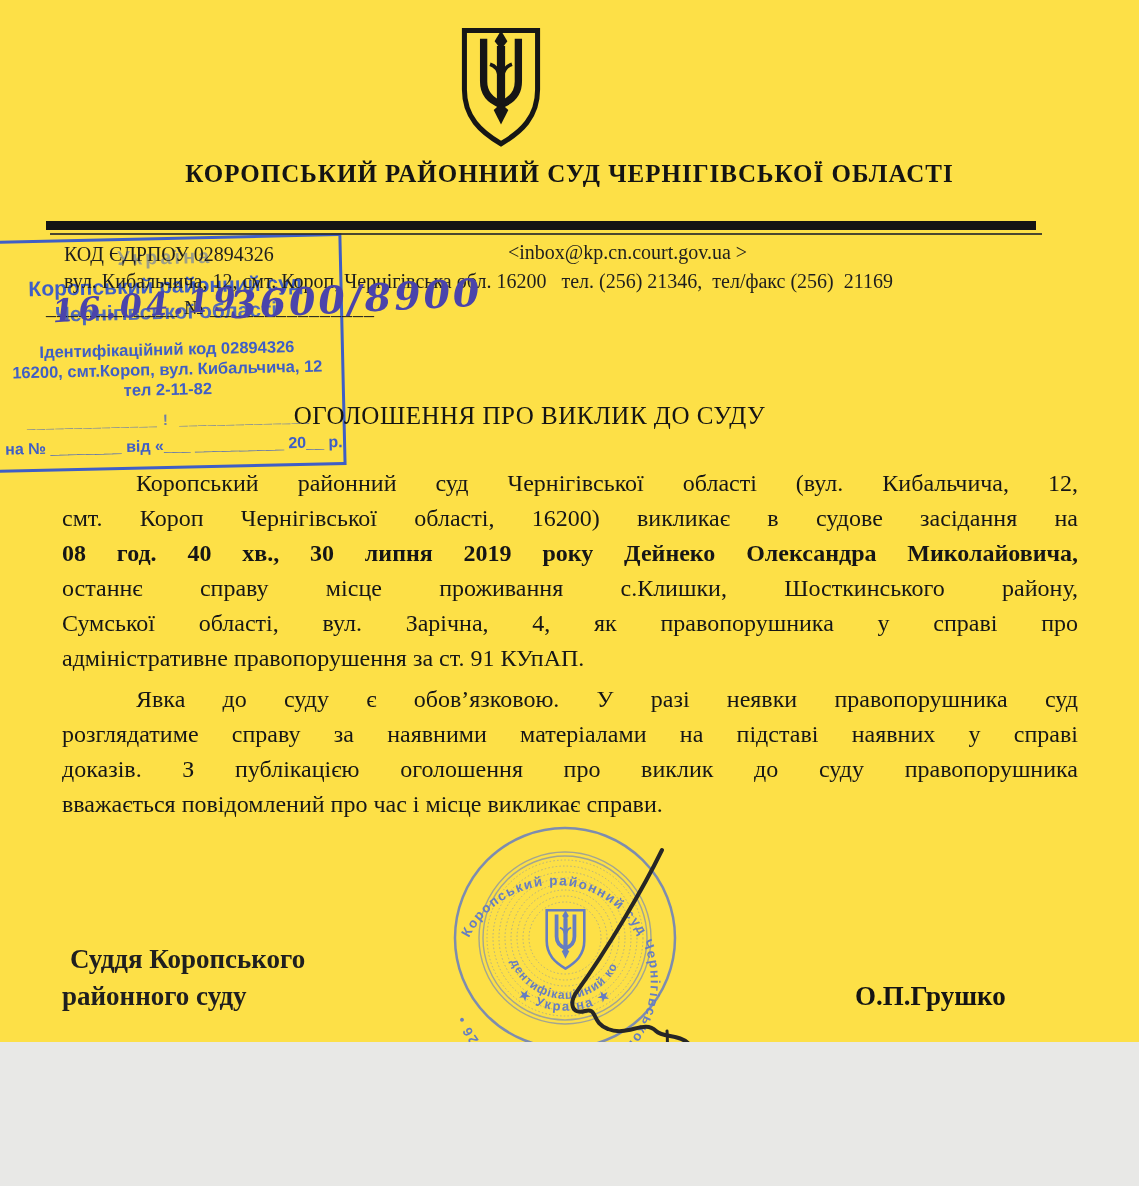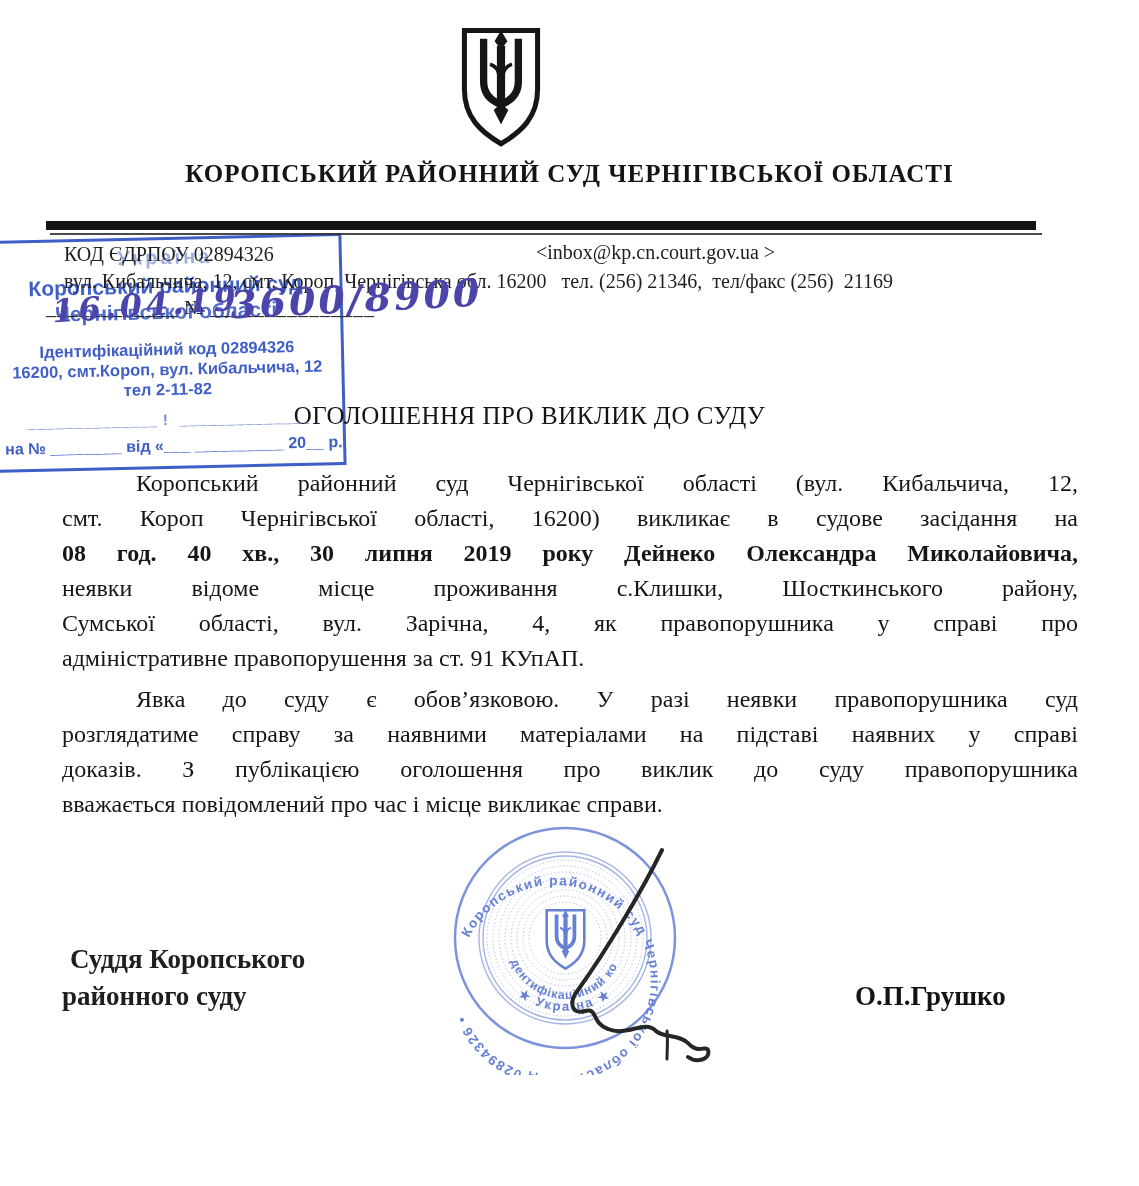--- a/index.html
+++ b/index.html
@@ -1,31 +1,31 @@
 <!DOCTYPE html>
 <html><head>
 <meta charset="utf-8">
 <style>
   html,body{margin:0;padding:0;background:#e8e8e6;}
   .page{
-    position:relative; width:1139px; height:1186px; margin:0 auto;
-    background:#ffffff; overflow:hidden;
+    position:relative; width:1139px; height:1042px; margin:0 auto;
+    background:#fde047; overflow:hidden;
     font-family:"Liberation Serif", serif; color:#1b1b1b;
   }
   .abs{position:absolute;}
   .pre{white-space:pre;}
   
   .emblem{left:455px; top:24px; width:92px; height:128px; color:#161616;}
   .court-name{left:0; top:160px; width:1139px; text-align:center;
     font-weight:bold; font-size:25px; letter-spacing:1px; color:#141414; z-index:3;}
   .rule-thick{left:46px; top:221px; width:990px; height:9px; background:#141414; z-index:3;}
   .rule-thin{left:50px; top:233px; width:992px; height:2px; background:#2b2b2b; opacity:.85; z-index:3;}
   .hline{font-size:20px; z-index:3; color:#1e1e1e;}
   .edrpou{left:64px; top:243px;}
-  .email{left:536px; top:241px;}
+  .email{left:508px; top:241px;}
   .address{left:64px; top:270px;}
   .ref-line{left:46px; top:296px; letter-spacing:1px;}
   
   .hand{font-style:italic; font-weight:bold; color:#4a44ab; z-index:5;
     font-family:"DejaVu Serif", serif;}
   .hand-date{left:52px; top:286px; font-size:32px; letter-spacing:4px; transform:rotate(-4deg);}
   .hand-num{left:230px; top:276px; font-size:38px; letter-spacing:3px; transform:rotate(-3deg);}
   
   .corner-stamp{left:-10px; top:237px; width:348px; height:226px;
     border:3px solid #3f5ec6; transform:rotate(-1.3deg); z-index:2;
@@ -96,21 +96,21 @@
     <div class="row cs-blank pre">______________ !  ______________</div>
     <div class="row cs-bottom pre">на № ________ від «___ __________ 20__ р.</div>
   </div>
 
   <div class="abs doc-title">ОГОЛОШЕННЯ ПРО ВИКЛИК ДО СУДУ</div>
 
   <div class="abs body-block">
     <div class="line indent">Коропський районний суд Чернігівської області (вул. Кибальчича, 12,</div>
     <div class="line">смт. Короп Чернігівської області, 16200) викликає в судове засідання на</div>
     <div class="line bold">08 год. 40 хв., 30 липня 2019 року Дейнеко Олександра Миколайовича,</div>
-    <div class="line">неявки відоме місце проживання с.Клишки, Шосткинського району,</div>
+    <div class="line">останнє справу місце проживання с.Клишки, Шосткинського району,</div>
     <div class="line">Сумської області, вул. Зарічна, 4, як правопорушника у справі про</div>
     <div class="line last">адміністративне правопорушення за ст. 91 КУпАП.</div>
     <div class="p-gap"></div>
     <div class="line indent">Явка до суду є обов’язковою. У разі неявки правопорушника суд</div>
     <div class="line">розглядатиме справу за наявними матеріалами на підставі наявних у справі</div>
     <div class="line">доказів. З публікацією оголошення про виклик до суду правопорушника</div>
     <div class="line last">вважається повідомлений про час і місце викликає справи.</div>
   </div>
 
   <svg class="abs seal" viewBox="0 0 280 260" color="#5673cf">

